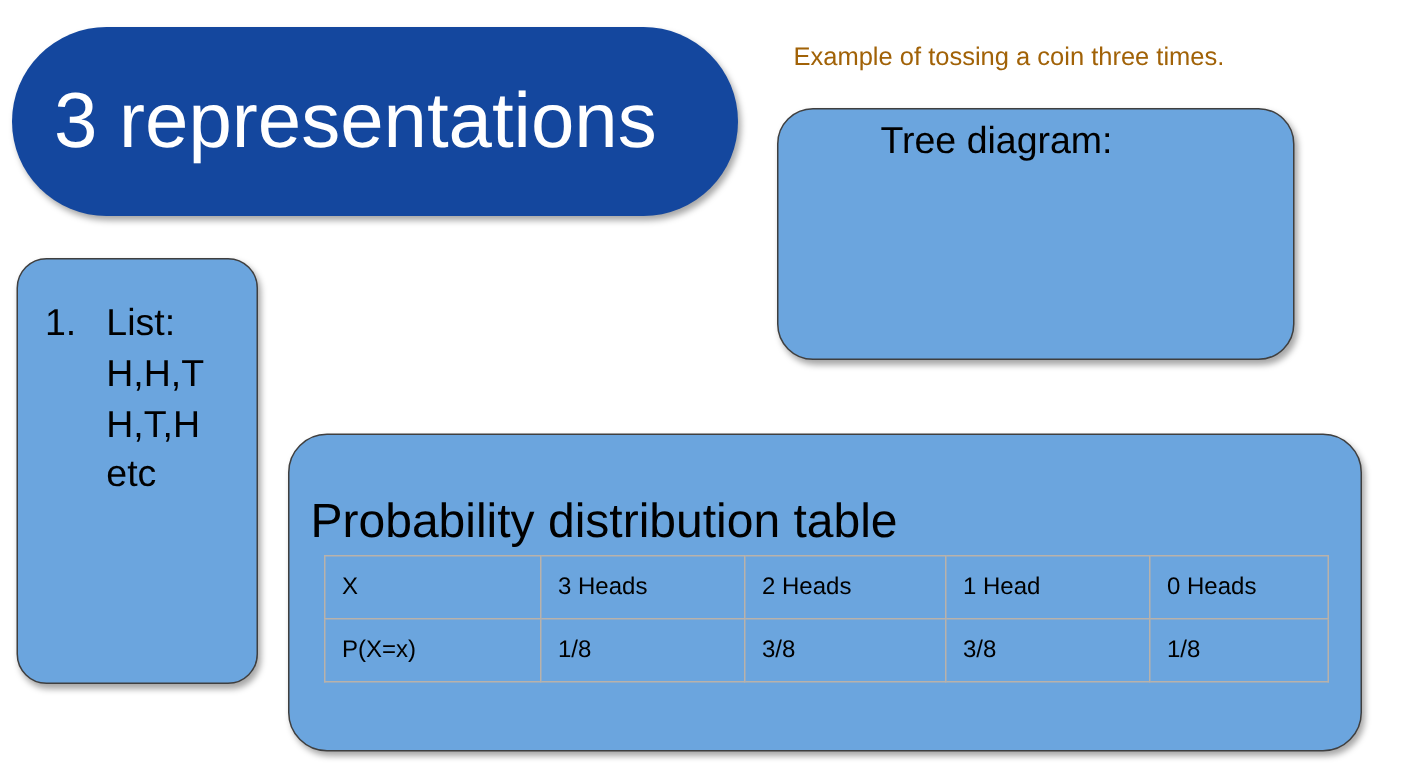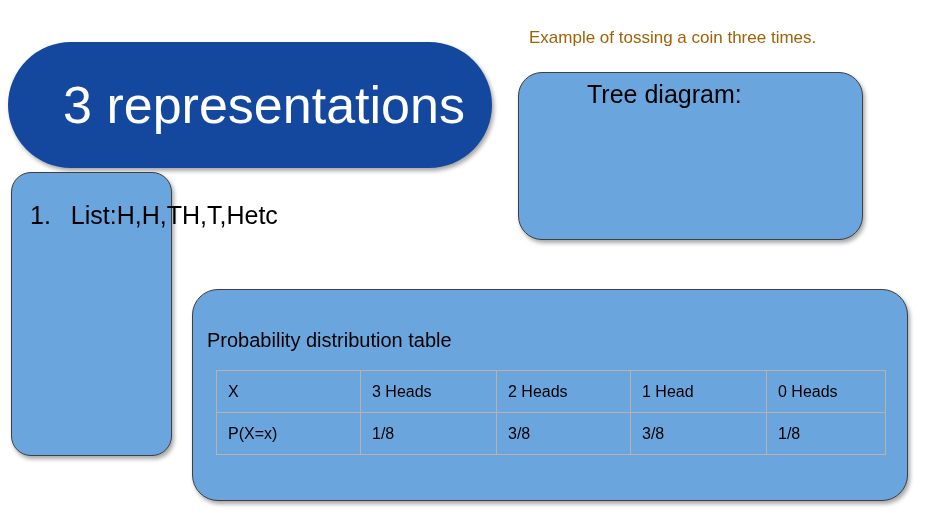--- a/index.html
+++ b/index.html
@@ -27,24 +27,23 @@
     position: absolute;
     left: 8px;
     top: 18px;
     width: 484px;
     height: 126px;
     background: #14479E;
     border-radius: 63px;
     box-shadow: 2px 3px 4px rgba(0,0,0,0.35);
     display: flex;
     align-items: center;
-    justify-content: center;
+    justify-content: flex-start;
     box-sizing: border-box;
     padding-left: 28px;
-    margin-top: 24px;
   }
   .title-text {
     color: #ffffff;
     font-size: 52px;
     line-height: 1.05;
     font-weight: 400;
     white-space: nowrap;
   }
 
   
@@ -100,41 +99,41 @@
     display: flex;
     align-items: flex-start;
   }
   .list-number {
     font-size: 25px;
     line-height: 1.35;
     margin-right: 20px;
   }
   .list-lines {
     display: flex;
-    flex-direction: row;
+    flex-direction: column;
   }
   .list-line {
     font-size: 25px;
     line-height: 1.35;
     white-space: nowrap;
   }
 
   
   .table-box {
     left: 192px;
     top: 289px;
     width: 716px;
     height: 212px;
     border-radius: 26px;
   }
   .pdt-title {
     position: absolute;
     left: 14px;
     top: 38px;
-    font-size: 20px;
+    font-size: 32px;
     line-height: 1.2;
     white-space: nowrap;
   }
 
   .pdt-table {
     position: absolute;
     left: 23px;
     top: 80px;
     width: 669px;
     border-collapse: collapse;

